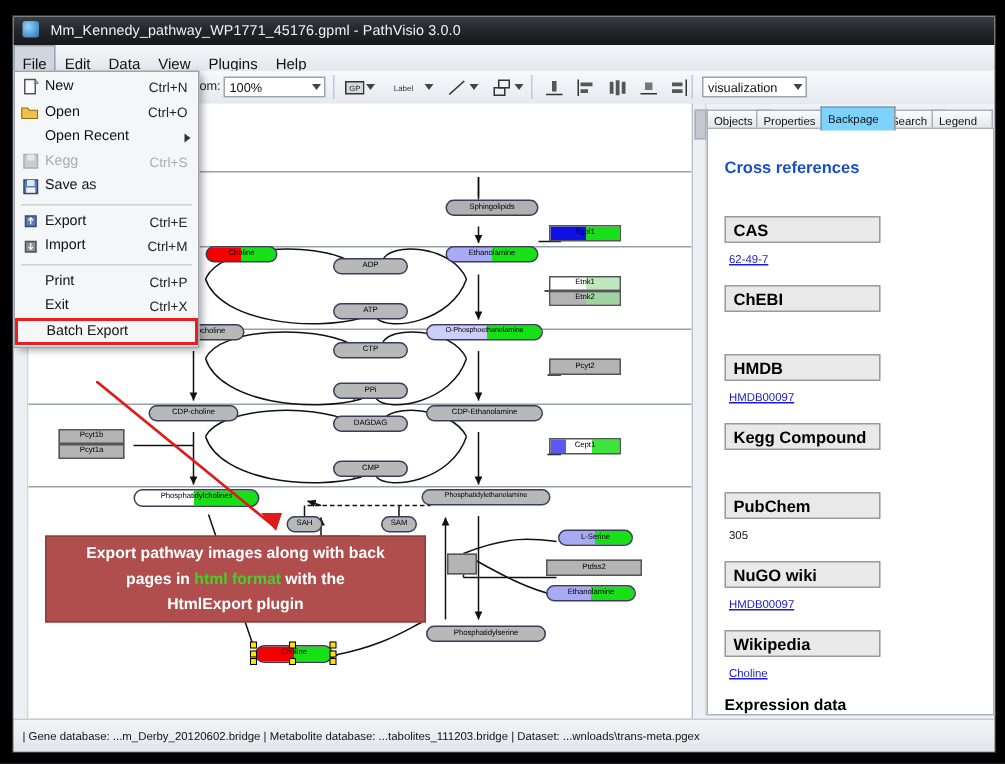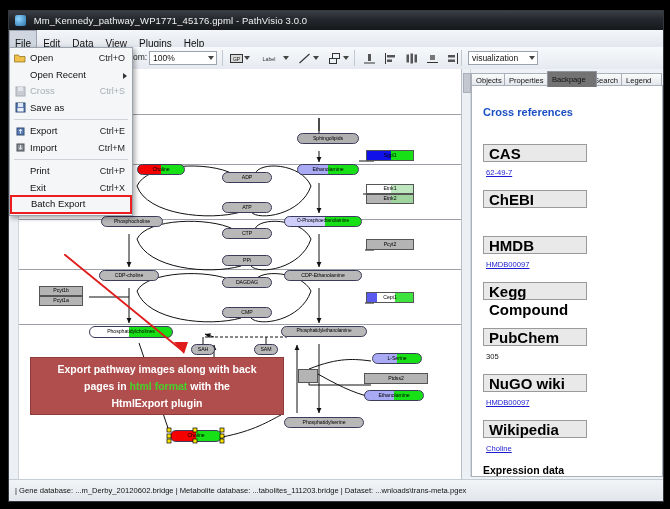--- a/index.html
+++ b/index.html
@@ -97,32 +97,32 @@
   #arrow{position:absolute;left:55px;top:185px;width:180px;height:110px;z-index:19;}
 
   
   #side{position:absolute;left:453px;top:58px;width:201px;height:410px;
         background:#eef1f5;}
   #tabs{position:absolute;left:9px;top:2px;width:192px;height:15px;
         font-size:7.6px;}
   .tab{position:absolute;top:2px;height:13px;line-height:13px;
        padding:0 4px;background:linear-gradient(to bottom,#fafbfc,#dfe3e9);
        border:1px solid #a9b0b9;border-bottom:none;color:#111;}
-  .tab.sel{top:0;height:15px;line-height:15px;background:#737373;
+  .tab.sel{top:0;height:15px;line-height:15px;background:#7dd3fc;
        border-color:#8f969f;font-weight:normal;z-index:3;}
   #sidebody{position:absolute;left:9px;top:16px;width:190px;height:390px;
         background:#fff;border:1px solid #a9b0b9;overflow:hidden;}
   #side-scroll{position:absolute;left:0;top:0;width:8px;height:408px;
         background:#eceff3;border-right:1px solid #d3d8de;}
   #side-scroll .thumb{position:absolute;left:1px;top:4px;width:6px;height:18px;
         background:#c3c8d0;border:1px solid #a9afb8;}
   .xref-title{position:absolute;font-size:11px;font-weight:bold;color:#1a4fc4;}
   .xref-box{position:absolute;left:11px;width:104px;height:18px;
         background:#e9e9e9;border:1px solid #9a9a9a;
-        font-size:15px;font-weight:bold;color:#000;line-height:18px;
+        font-size:11px;font-weight:bold;color:#000;line-height:18px;
         padding-left:5px;box-sizing:border-box;}
   .xref-val{position:absolute;left:14px;font-size:7.6px;color:#1b1bd0;
         text-decoration:underline;}
   .xref-val.plain{color:#111;text-decoration:none;}
   .exprdata{position:absolute;left:11px;font-size:10.5px;font-weight:bold;color:#000;}
 
   
   #status{position:absolute;left:0;top:468px;width:654px;height:22px;
           background:linear-gradient(to bottom,#f2f4f7,#e1e5ea);
           border-top:1px solid #c6ccd4;font-size:7.6px;color:#111;
@@ -387,40 +387,50 @@
         <span>Export pathway images along with back</span><br>
         <span>pages in </span><span class="hl">html format</span><span> with the</span><br>
         <span>HtmlExport plugin</span>
       </div>
     </div>
   </div>
 
   <div id="filemenu">
     <div class="row">
       <span class="gut">
+        <svg width="11" height="12">
+              <rect x="1.5" y="1" width="7" height="9.5" fill="#fff" stroke="#555"></rect>
+              <path d="M8.5,1 L8.5,3.5 L10.5,3.5 z" fill="#ddd" stroke="#555" stroke-width=".6"></path>
+            </svg>
+      </span>
+      <span class="lbl">New</span>
+      <span class="acc">Ctrl+N</span>
+    </div>
+    <div class="row">
+      <span class="gut">
         <svg width="12" height="10">
               <path d="M0.5,2 L4.5,2 L5.5,3.5 L11,3.5 L11,9 L0.5,9 z" fill="#f0c04a" stroke="#8a6a12" stroke-width=".7"></path>
             </svg>
       </span>
       <span class="lbl">Open</span>
       <span class="acc">Ctrl+O</span>
     </div>
     <div class="row">
       <span class="gut"></span>
       <span class="lbl">Open Recent</span>
       <span class="submark"></span>
     </div>
     <div class="row dis">
       <span class="gut">
         <svg width="11" height="11">
               <rect x="1" y="1" width="9" height="9" fill="#c9cdd3" stroke="#a9adb4"></rect>
               <rect x="3" y="1" width="5" height="4" fill="#e3e6ea"></rect>
             </svg>
       </span>
-      <span class="lbl">Cross</span>
+      <span class="lbl">Kegg</span>
       <span class="acc">Ctrl+S</span>
     </div>
     <div class="row">
       <span class="gut">
         <svg width="11" height="11">
               <rect x="1" y="1" width="9" height="9" fill="#5d7fb5" stroke="#2f4a73"></rect>
               <rect x="3" y="1" width="5" height="4" fill="#dfe7f2"></rect>
               <rect x="2.5" y="6" width="6" height="3.5" fill="#eef2f7"></rect>
             </svg>
       </span>

